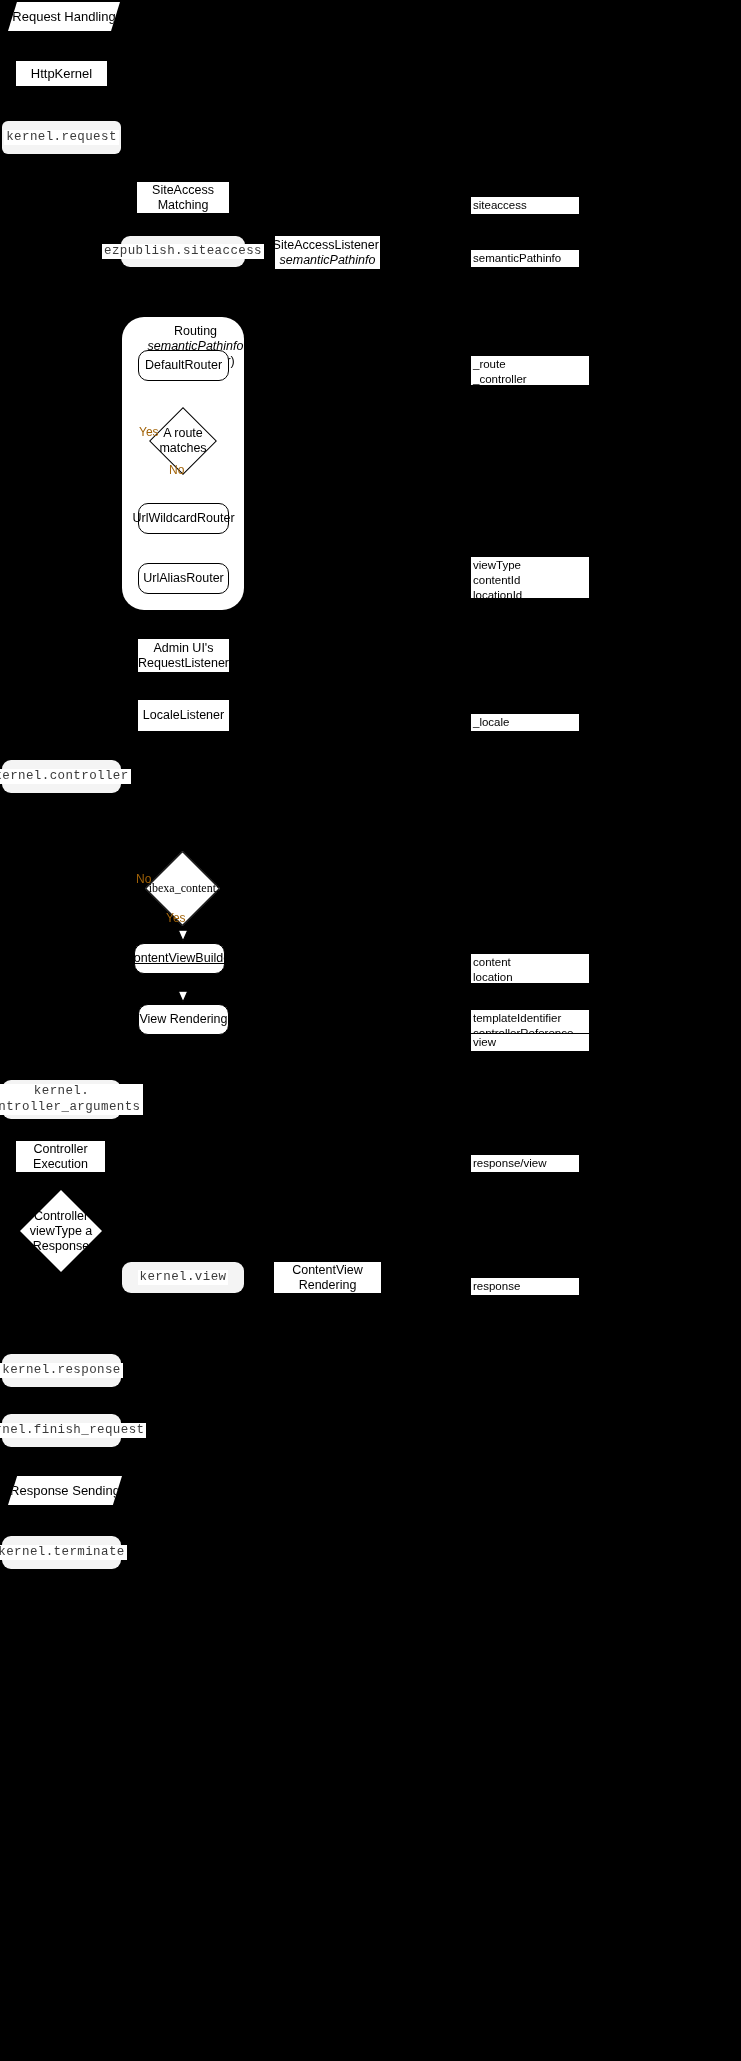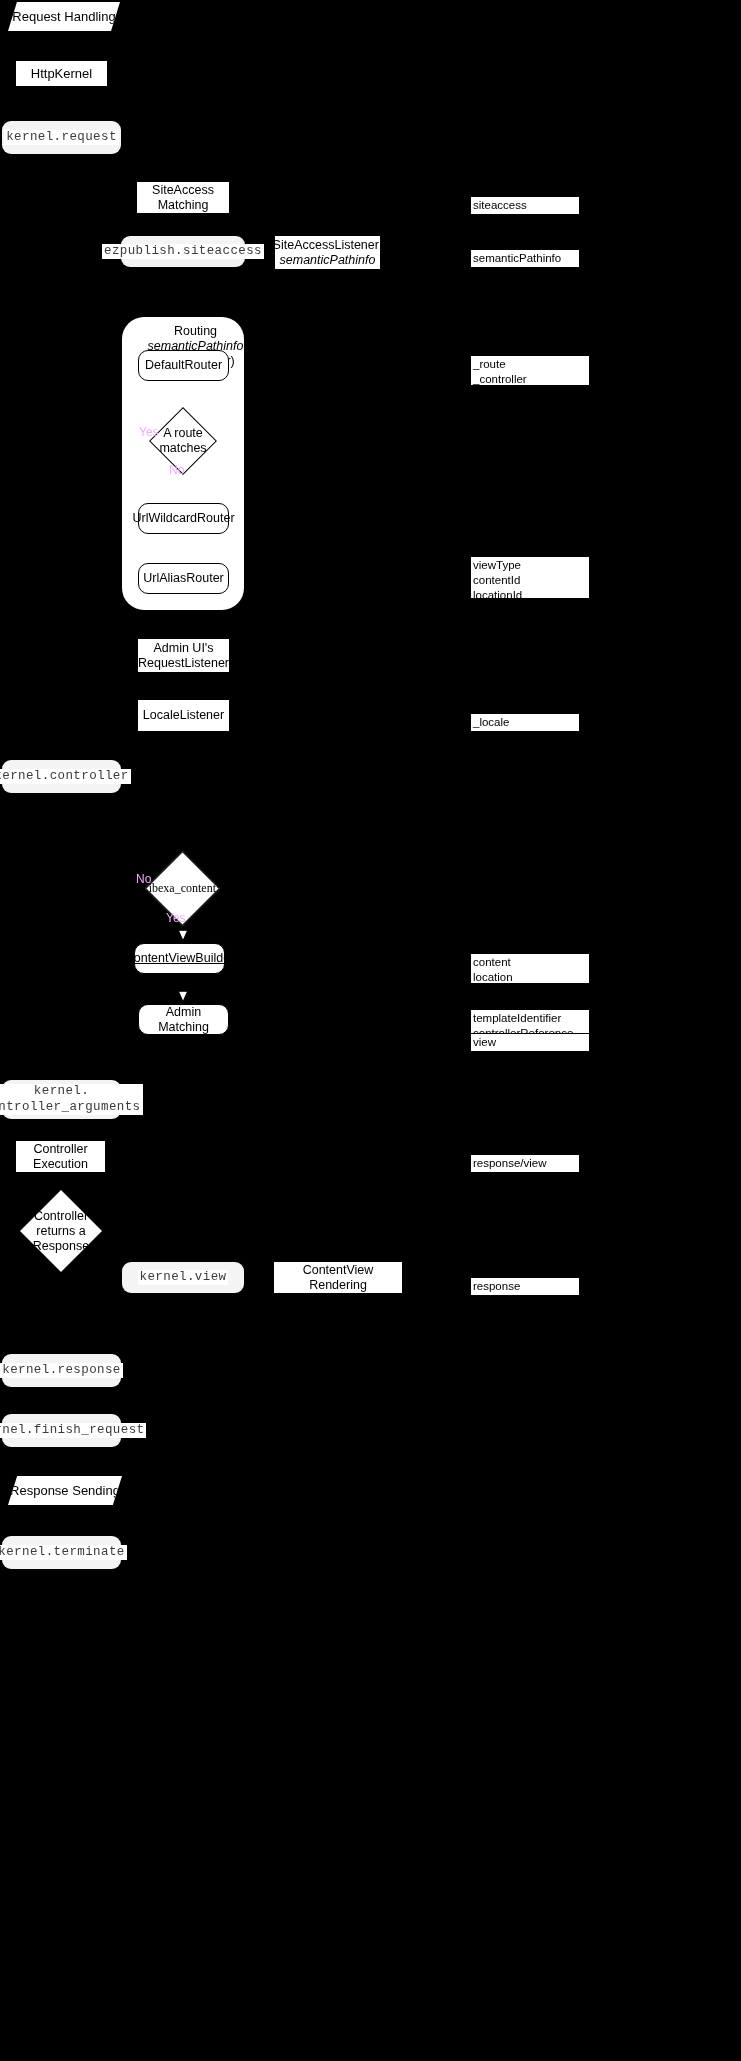--- a/index.html
+++ b/index.html
@@ -103,21 +103,21 @@
     justify-content:center;
     text-align:center;
     font-size:12.5px;
     line-height:1.2;
     pointer-events:none;
   }
   .edgelabel{
     position:absolute;
     font-size:12px;
     background:transparent;
-    color:#f0abfc;
+    color:#a16207;
   }
   svg.lines{
     position:absolute;
     left:0;top:0;
     width:741px;
     height:2061px;
     pointer-events:none;
   }
   .ital{font-style:italic;}
   .mono-serif{font-family:"Liberation Serif", serif;}
@@ -161,21 +161,21 @@
   </div>
 
   <div class="node banner" style="left:8px; top:1476px; width:114px; height:29px;">
     <span>Response Sending</span>
   </div>
 
   <div class="node rect" style="left:16px; top:61px; width:91px; height:25px;">
     <span>HttpKernel</span>
   </div>
 
-  <div class="node event" style="left:2px; top:121px; width:119px; height:33px;">
+  <div class="node event" style="left:2px; top:121px; width:119px; height:33px;border-radius:6px;">
     <span class="inner">kernel.request</span>
   </div>
 
   <div class="node roundedplain" style="left:137px; top:182px; width:92px; height:31px;">
     <span>SiteAccess Matching</span>
   </div>
 
   <div class="varlabel" style="left:470px; top:196px; width:110px; height:19px;"><span>siteaccess</span></div>
 
   <div class="node event" style="left:121px; top:236px; width:124px; height:31px;">
@@ -246,21 +246,21 @@
     <span>ibexa_content:</span>
   </div>
   <div class="edgelabel" style="left:136px; top:872px;"><span>No</span></div>
   <div class="edgelabel" style="left:166px; top:911px;"><span>Yes</span></div>
 
   <div class="node rounded" style="left:134px; top:943px; width:91px; height:31px;text-decoration:underline;">
     <span>ContentViewBuilder</span>
   </div>
 
   <div class="node rounded" style="left:138px; top:1004px; width:91px; height:31px;">
-    <span>Admin Matching</span>
+    <span>View Rendering</span>
   </div>
 
   <div class="varlabel" style="left:470px; top:953px; width:120px; height:31px;"><span>content
 location</span></div>
 
   <div class="varlabel" style="left:470px; top:1009px; width:120px; height:31px;"><span>templateIdentifier
 controllerReference</span></div>
 
   <div class="varlabel" style="left:470px; top:1033px; width:120px; height:19px;"><span>view</span></div>
 
@@ -272,30 +272,30 @@
   <div class="node roundedplain" style="left:16px; top:1141px; width:89px; height:31px;">
     <span>Controller Execution</span>
   </div>
 
   <div class="varlabel" style="left:470px; top:1154px; width:110px; height:19px;"><span>response/view</span></div>
 
   <div class="diamond-solid" style="left:32px; top:1202px; width:58px; height:58px;"></div>
   <div class="diamond-text" style="left:24px; top:1206px; width:74px; height:50px;">
     <span>
       <span>Controller</span><br>
-      <span>returns a</span><br>
+      <span>viewType a</span><br>
       <span>Response</span>
     </span>
   </div>
 
   <div class="node event" style="left:122px; top:1262px; width:122px; height:31px;">
     <span class="inner">kernel.view</span>
   </div>
 
-  <div class="node roundedplain" style="left:274px; top:1262px; width:128px; height:31px;">
+  <div class="node roundedplain" style="left:274px; top:1262px; width:107px; height:31px;">
     <span>ContentView Rendering</span>
   </div>
 
   <div class="varlabel" style="left:470px; top:1277px; width:110px; height:19px;"><span>response</span></div>
 
   <div class="node event" style="left:2px; top:1354px; width:119px; height:33px;">
     <span class="inner">kernel.response</span>
   </div>
 
   <div class="node event" style="left:2px; top:1414px; width:119px; height:33px;">

